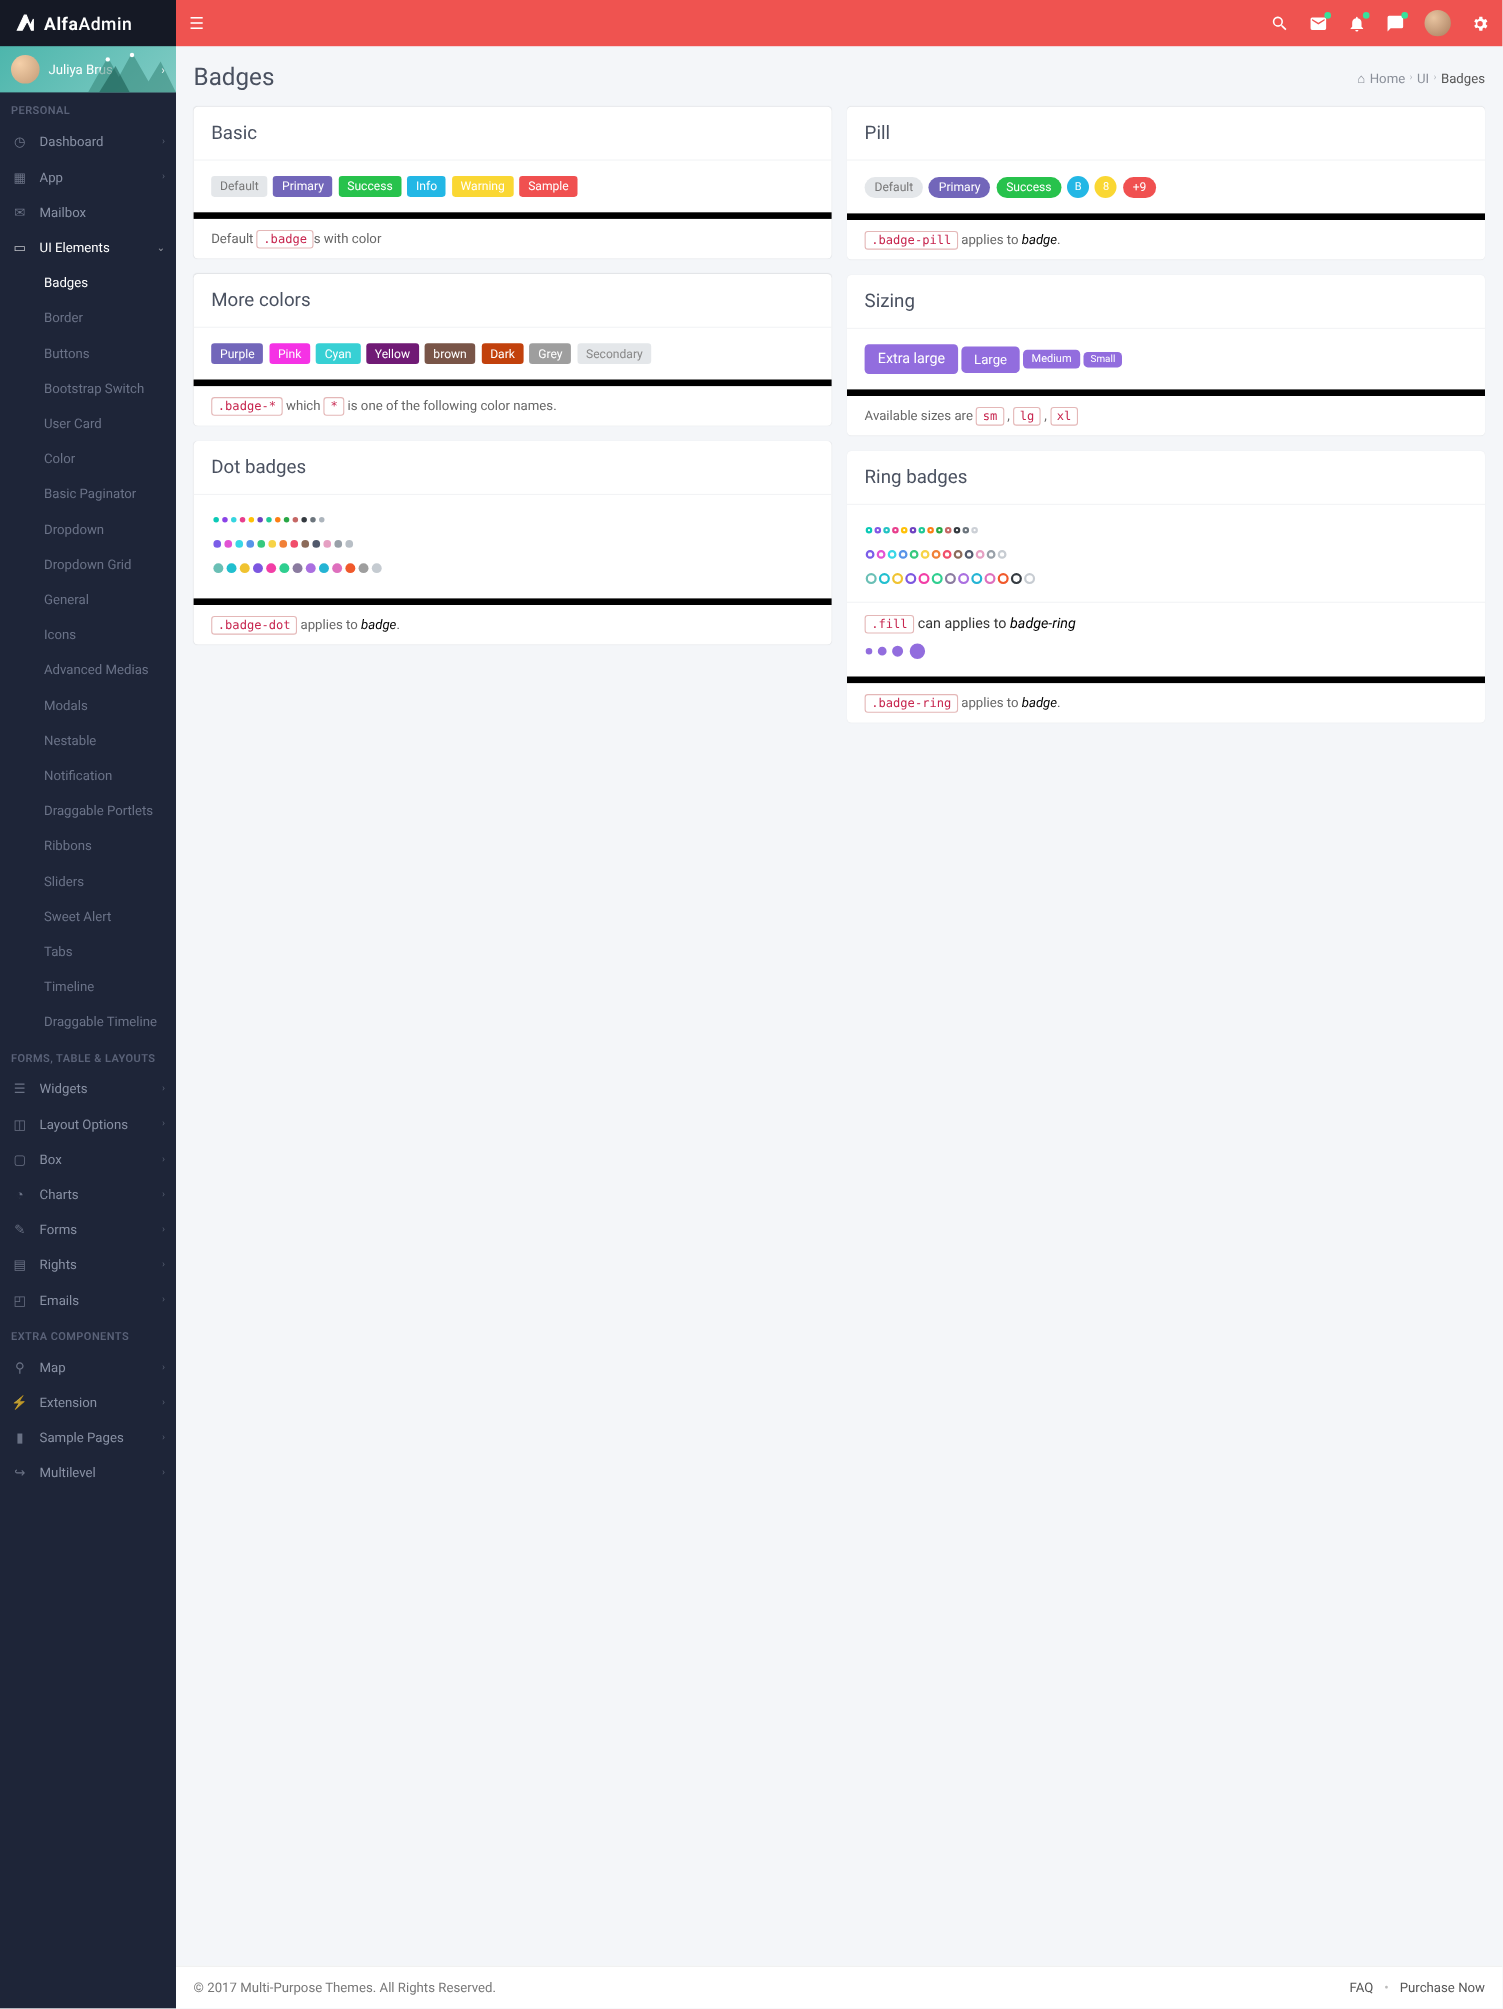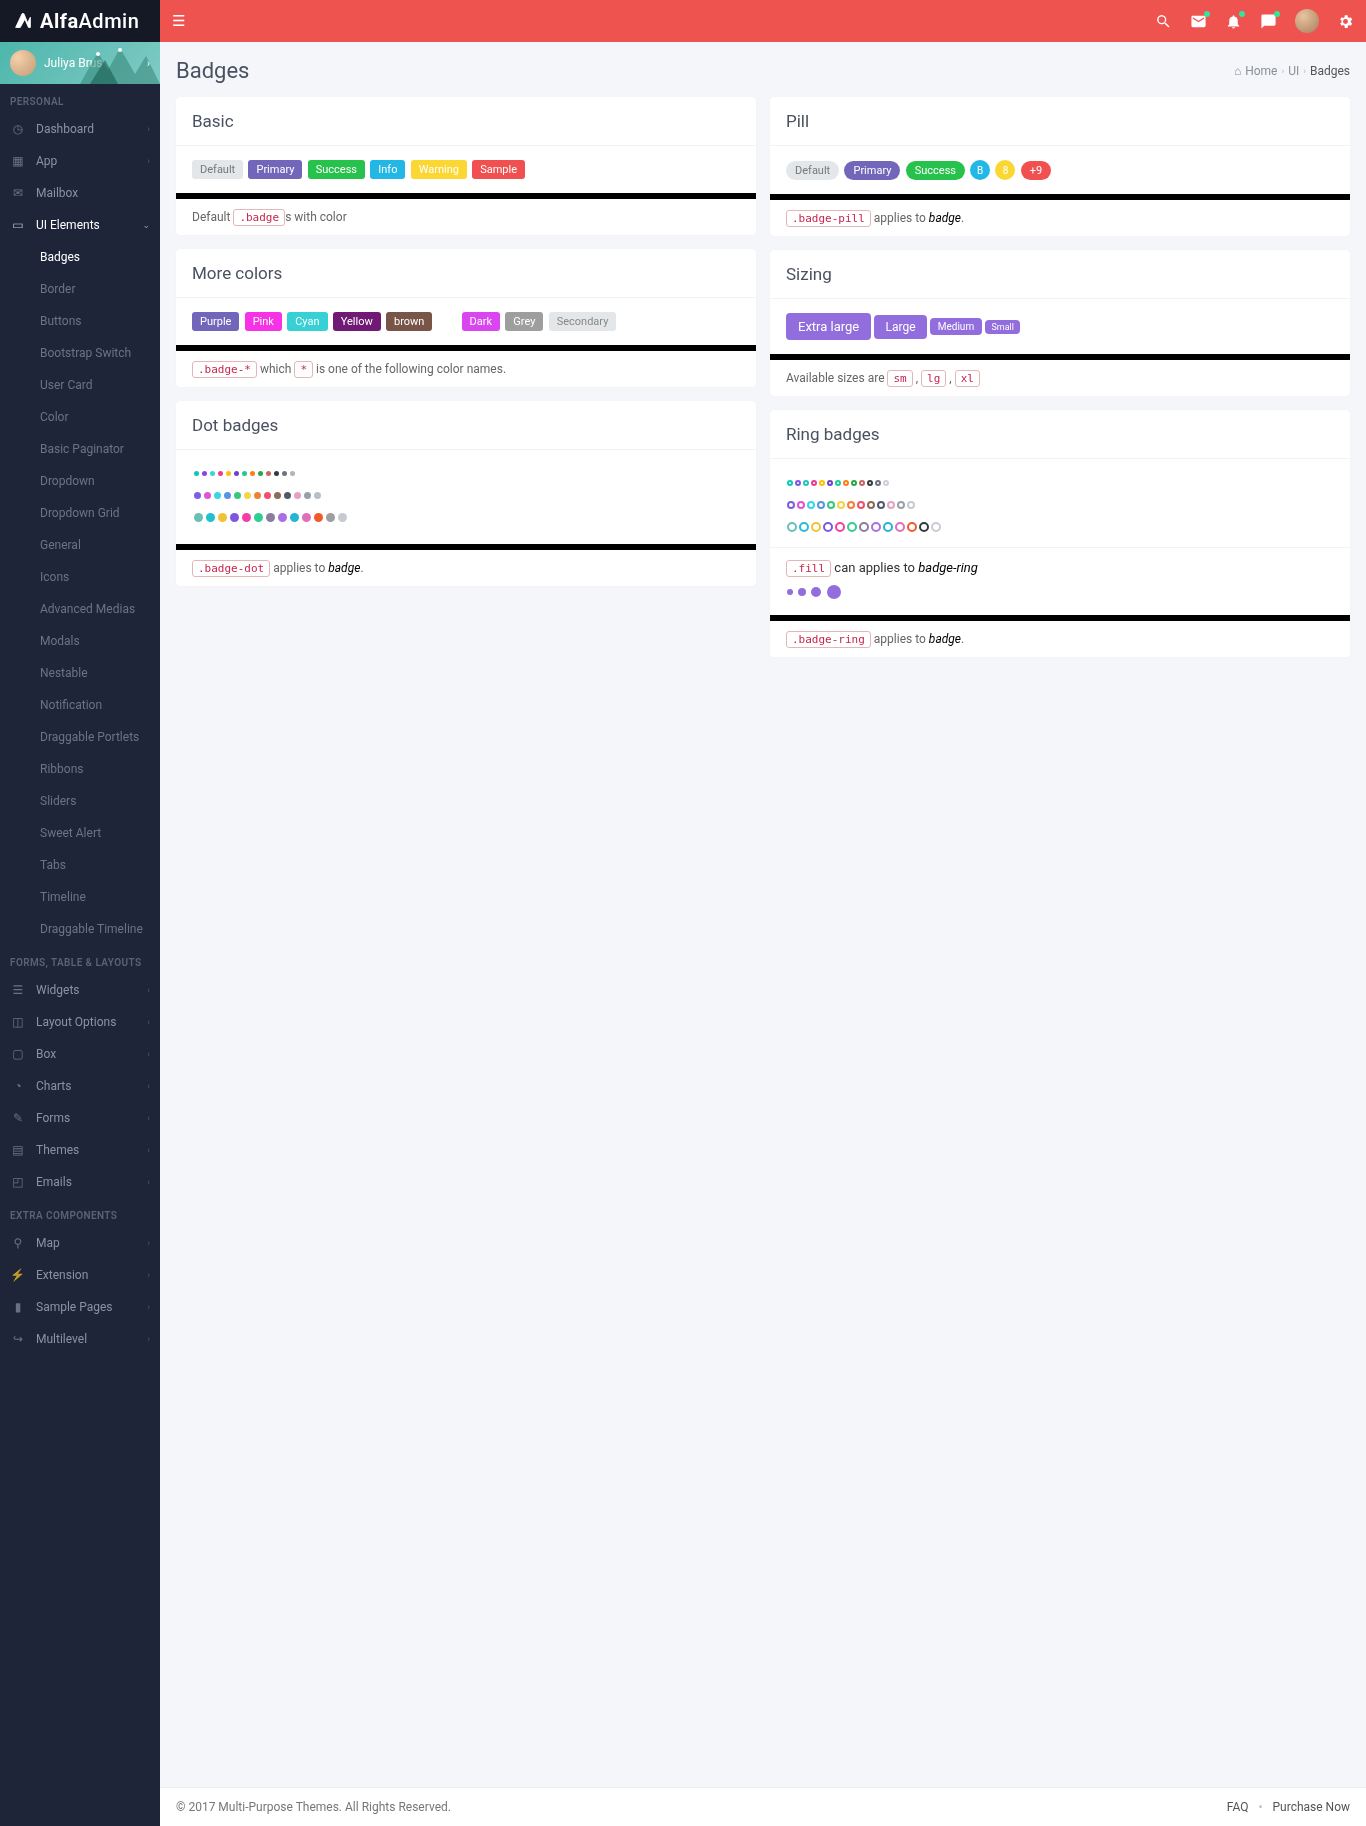--- a/index.html
+++ b/index.html
@@ -3,21 +3,21 @@
 <meta charset="utf-8">
 <style>
 * { box-sizing: border-box; margin: 0; padding: 0; }
 body { font-family: -apple-system, BlinkMacSystemFont, "Segoe UI", Roboto, sans-serif; background: #f4f6f9; color: #333; font-size: 13px; }
 a { text-decoration: none; color: inherit; }
 
 .wrapper { display: flex; min-height: 100vh; }
 
 
 .sidebar { width: 160px; background: #1e2538; color: #8a92a5; flex-shrink: 0; font-size: 13px; }
-.logo { background: #151925; color: #fff; height: 42px; display: flex; align-items: center; padding: 0 12px; font-weight: 500; font-size: 20px; letter-spacing: 0.5px; }
+.logo { background: #151925; color: #fff; height: 42px; display: flex; align-items: center; padding: 0 12px; font-weight: 500; font-size: 16px; letter-spacing: 0.5px; }
 .logo svg { width: 22px; height: 22px; margin-right: 6px; fill: #fff; stroke:#fff; }
 .logo b { font-weight: 700; }
 .user-panel { background: linear-gradient(135deg,#4db6ac,#80cbc4); height: 42px; display:flex; align-items:center; padding:0 10px; color:#fff; font-size:12px; position:relative; overflow:hidden;}
 .user-panel .avatar { width:26px;height:26px;border-radius:50%;background: radial-gradient(circle at 30% 30%,#f5d0a9,#c39b77); margin-right:8px;}
 .user-panel .mountains { position:absolute;right:0;bottom:0;width:80px;height:42px;}
 .user-panel .chev { margin-left:auto;opacity:.9;font-size:11px;}
 .nav-header { color:#5a6278; font-size:10px; font-weight:600; padding: 12px 10px 6px; letter-spacing:0.4px;}
 .nav-item { display:flex; align-items:center; padding: 9px 10px; color:#8a92a5; font-size:12px; position:relative;}
 .nav-item .ico { width:16px; margin-right:10px; opacity:.7; display:inline-flex; align-items:center; justify-content:center;}
 .nav-item .caret { margin-left:auto; font-size:9px; opacity:.5;}
@@ -56,21 +56,21 @@
 .badge-primary { background:#7266ba;}
 .badge-success { background:#27c24c;}
 .badge-info { background:#23b7e5;}
 .badge-warning { background:#fad733; color:#fff;}
 .badge-danger { background:#f05050;}
 .badge-purple { background:#7266ba;}
 .badge-pink { background:#f532e5;}
 .badge-cyan { background:#37d0d4;}
 .badge-yellow { background:#701a75; }
 .badge-brown { background:#795548;}
-.badge-dark { background:#d946ef;margin-left:24px;}
+.badge-dark { background:#c2410c;}
 .badge-grey { background:#9e9e9e;}
 .badge-secondary { background:#e4e7ea; color:#888;}
 .badge-pill { border-radius: 30px; padding:3px 9px;}
 .badge-circ { border-radius:50%; width:20px; height:20px; padding:0; display:inline-flex; align-items:center; justify-content:center; font-size:10px;}
 .sz-xl { font-size:13px; padding:6px 12px;}
 .sz-lg { font-size:12px; padding:5px 11px;}
 .sz-md { font-size:10px; padding:3px 8px;}
 .sz-sm { font-size:9px; padding:2px 6px;}
 .szrow .badge { border-radius:4px; background:#926dde; margin-right:0;}
 
@@ -223,21 +223,21 @@
         <span>Charts</span>
         <span class="caret">›</span>
       </a>
     <a class="nav-item">
         <span class="ico">✎</span>
         <span>Forms</span>
         <span class="caret">›</span>
       </a>
     <a class="nav-item">
         <span class="ico">▤</span>
-        <span>Themes</span>
+        <span>Rights</span>
         <span class="caret">›</span>
       </a>
     <a class="nav-item">
         <span class="ico">◰</span>
         <span>Emails</span>
         <span class="caret">›</span>
       </a>
 
     <div class="nav-header">EXTRA COMPONENTS</div>
     <a class="nav-item">

